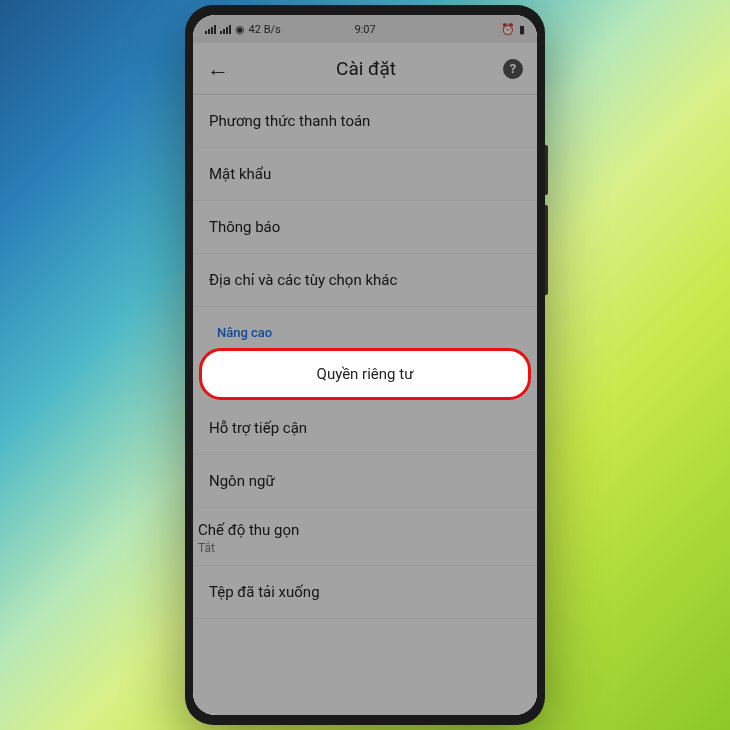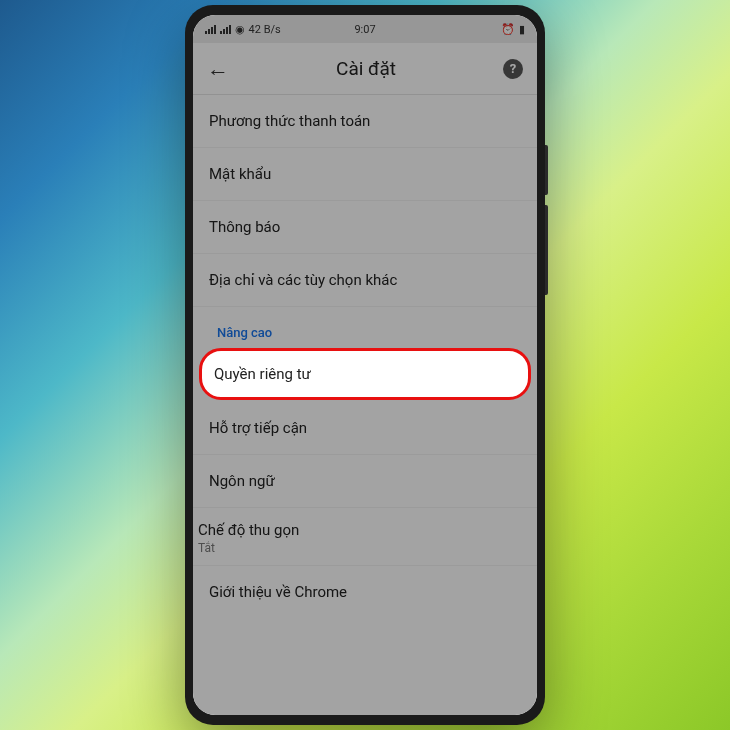--- a/index.html
+++ b/index.html
@@ -159,20 +159,21 @@
     }
     
     .highlighted {
       position: relative;
       z-index: 10;
       background: #fff;
       border: 3px solid #e81010;
       border-radius: 22px;
       margin: 2px 6px;
       padding: 14px 12px;
+      text-align: center;
     }
     
     .last-item {
       border-bottom: none;
     }
     
     .signal-icon {
       display: inline-flex;
       align-items: flex-end;
       gap: 1px;
@@ -248,18 +249,18 @@
       <div class="setting-item">
         <span>Hỗ trợ tiếp cận</span>
       </div>
       <div class="setting-item">
         <span>Ngôn ngữ</span>
       </div>
       <div class="setting-item with-sub">
         <div>Chế độ thu gọn</div>
         <div class="sub-text">Tắt</div>
       </div>
-      <div class="setting-item last-item">
-        <span>Giới thiệu về Chrome</span>
+      <div class="setting-item">
+        <span>Tệp đã tải xuống</span>
       </div>
     </div>
   </div>
 </div>
 
 </body></html>

